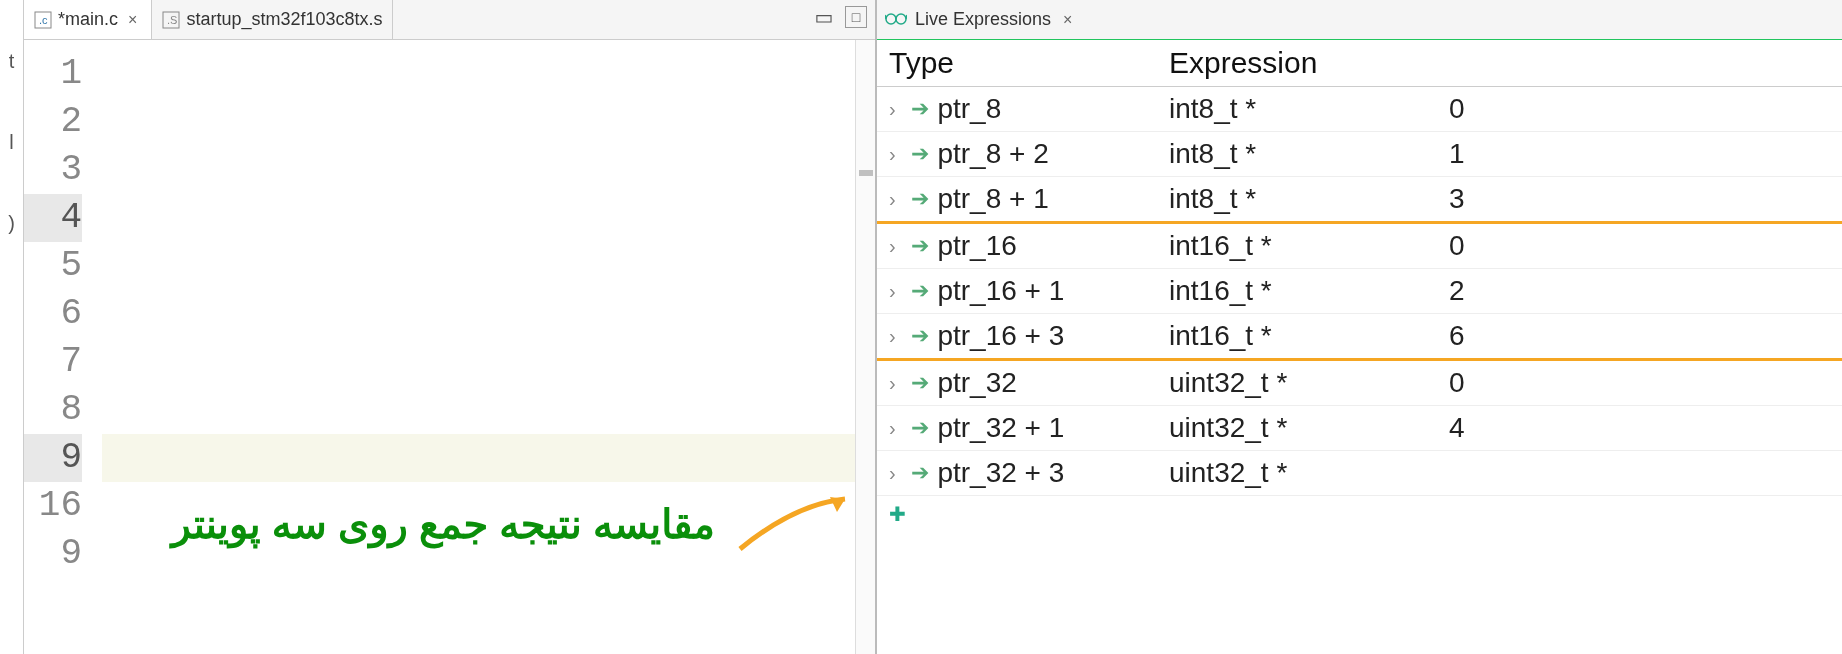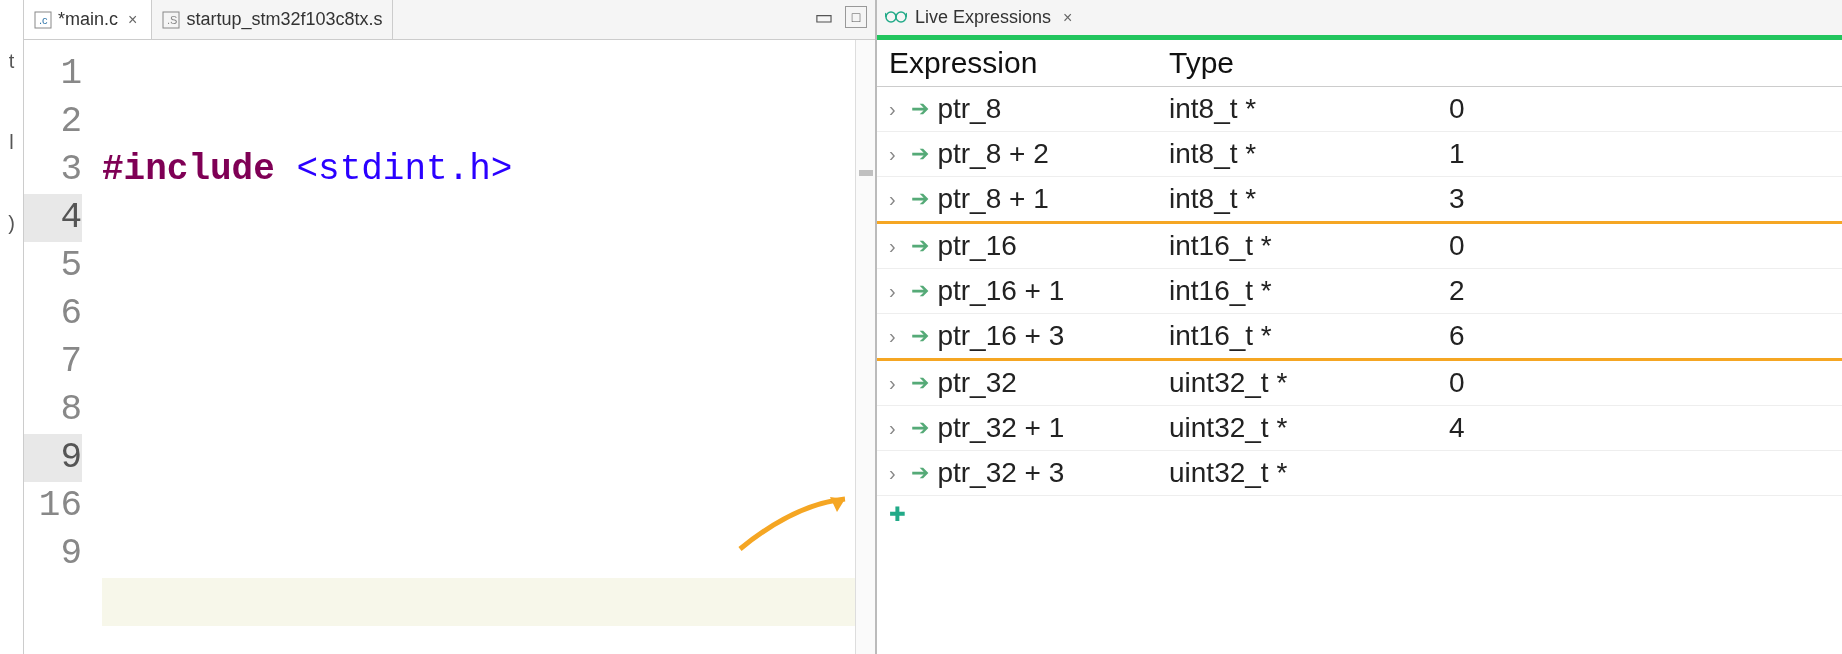--- a/index.html
+++ b/index.html
@@ -126,21 +126,21 @@
   .right-pane {
     flex: 1;
     display: flex;
     flex-direction: column;
     border-left: 1px solid #bbb;
   }
   .right-tab-bar {
     height: 40px;
     display: flex;
     align-items: center;
-    border-bottom: 5px solid #22c55e;
+    border-bottom: 1px solid #22c55e;
     background: #f5f5f5;
     padding: 0 8px;
     gap: 8px;
   }
   .right-tab-bar .glasses-icon { color: #2a6; font-size: 18px; }
   .right-tab-bar .title { font-size: 18px; color: #333; }
   .right-tab-bar .close-x { color: #666; font-size: 16px; margin-left: 4px; }
   .expr-table {
     flex: 1;
     font-size: 28px;
@@ -214,38 +214,38 @@
       <div class="current">4</div>
       <div>5</div>
       <div>6</div>
       <div>7</div>
       <div>8</div>
       <div class="current">9</div>
       <div>16</div>
       <div>9</div>
     </div>
     <div class="code-lines">
-      <div class="line"><span class="kw-preproc">#include</span> <span class="kw-include-arg">&lt;stdint.h&gt;</span></div>
       <div class="line"></div>
       <div class="line"></div>
       <div class="line highlight-line"></div>
       
       
       
       
       
       
     </div>
   </div>
 
   <div class="code-ruler">
     <div class="ruler-mark" style="top:130px"></div>
   </div>
 
   <div class="annotation">
+    <span class="annotation-text">مقایسه نتیجه جمع روی سه پوینتر</span>
     <svg class="annotation-arrow" viewBox="0 0 120 60">
       <path d="M5 55 Q 60 10 110 5" stroke="#f5a623" stroke-width="5" fill="none"></path>
       <path d="M110 5 L95 3 L102 18 Z" fill="#f5a623"></path>
     </svg>
   </div>
 </div>
 
 <div class="right-pane">
   <div class="right-tab-bar">
     <span class="glasses-icon">
@@ -254,22 +254,22 @@
           <circle cx="16" cy="8" r="5" fill="none" stroke="#2a8" stroke-width="1.5"></circle>
           <path d="M1 8 L0 4 M21 8 L22 4 M11 8 L11 6" stroke="#2a8" stroke-width="1.5"></path>
         </svg>
     </span>
     <span class="title">Live Expressions</span>
     <span class="close-x">×</span>
   </div>
 
   <div class="expr-table">
     <div class="expr-header">
+      <div>Type</div>
       <div>Expression</div>
-      <div>Type</div>
     </div>
 
     <div id="expr-rows">
         <div class="expr-row">
           <div class="expr-cell-expr">
             <span class="chevron">›</span>
             <span class="arrow-icon">➔</span>
             <span>ptr_8</span>
           </div>
           <div>int8_t *</div>

